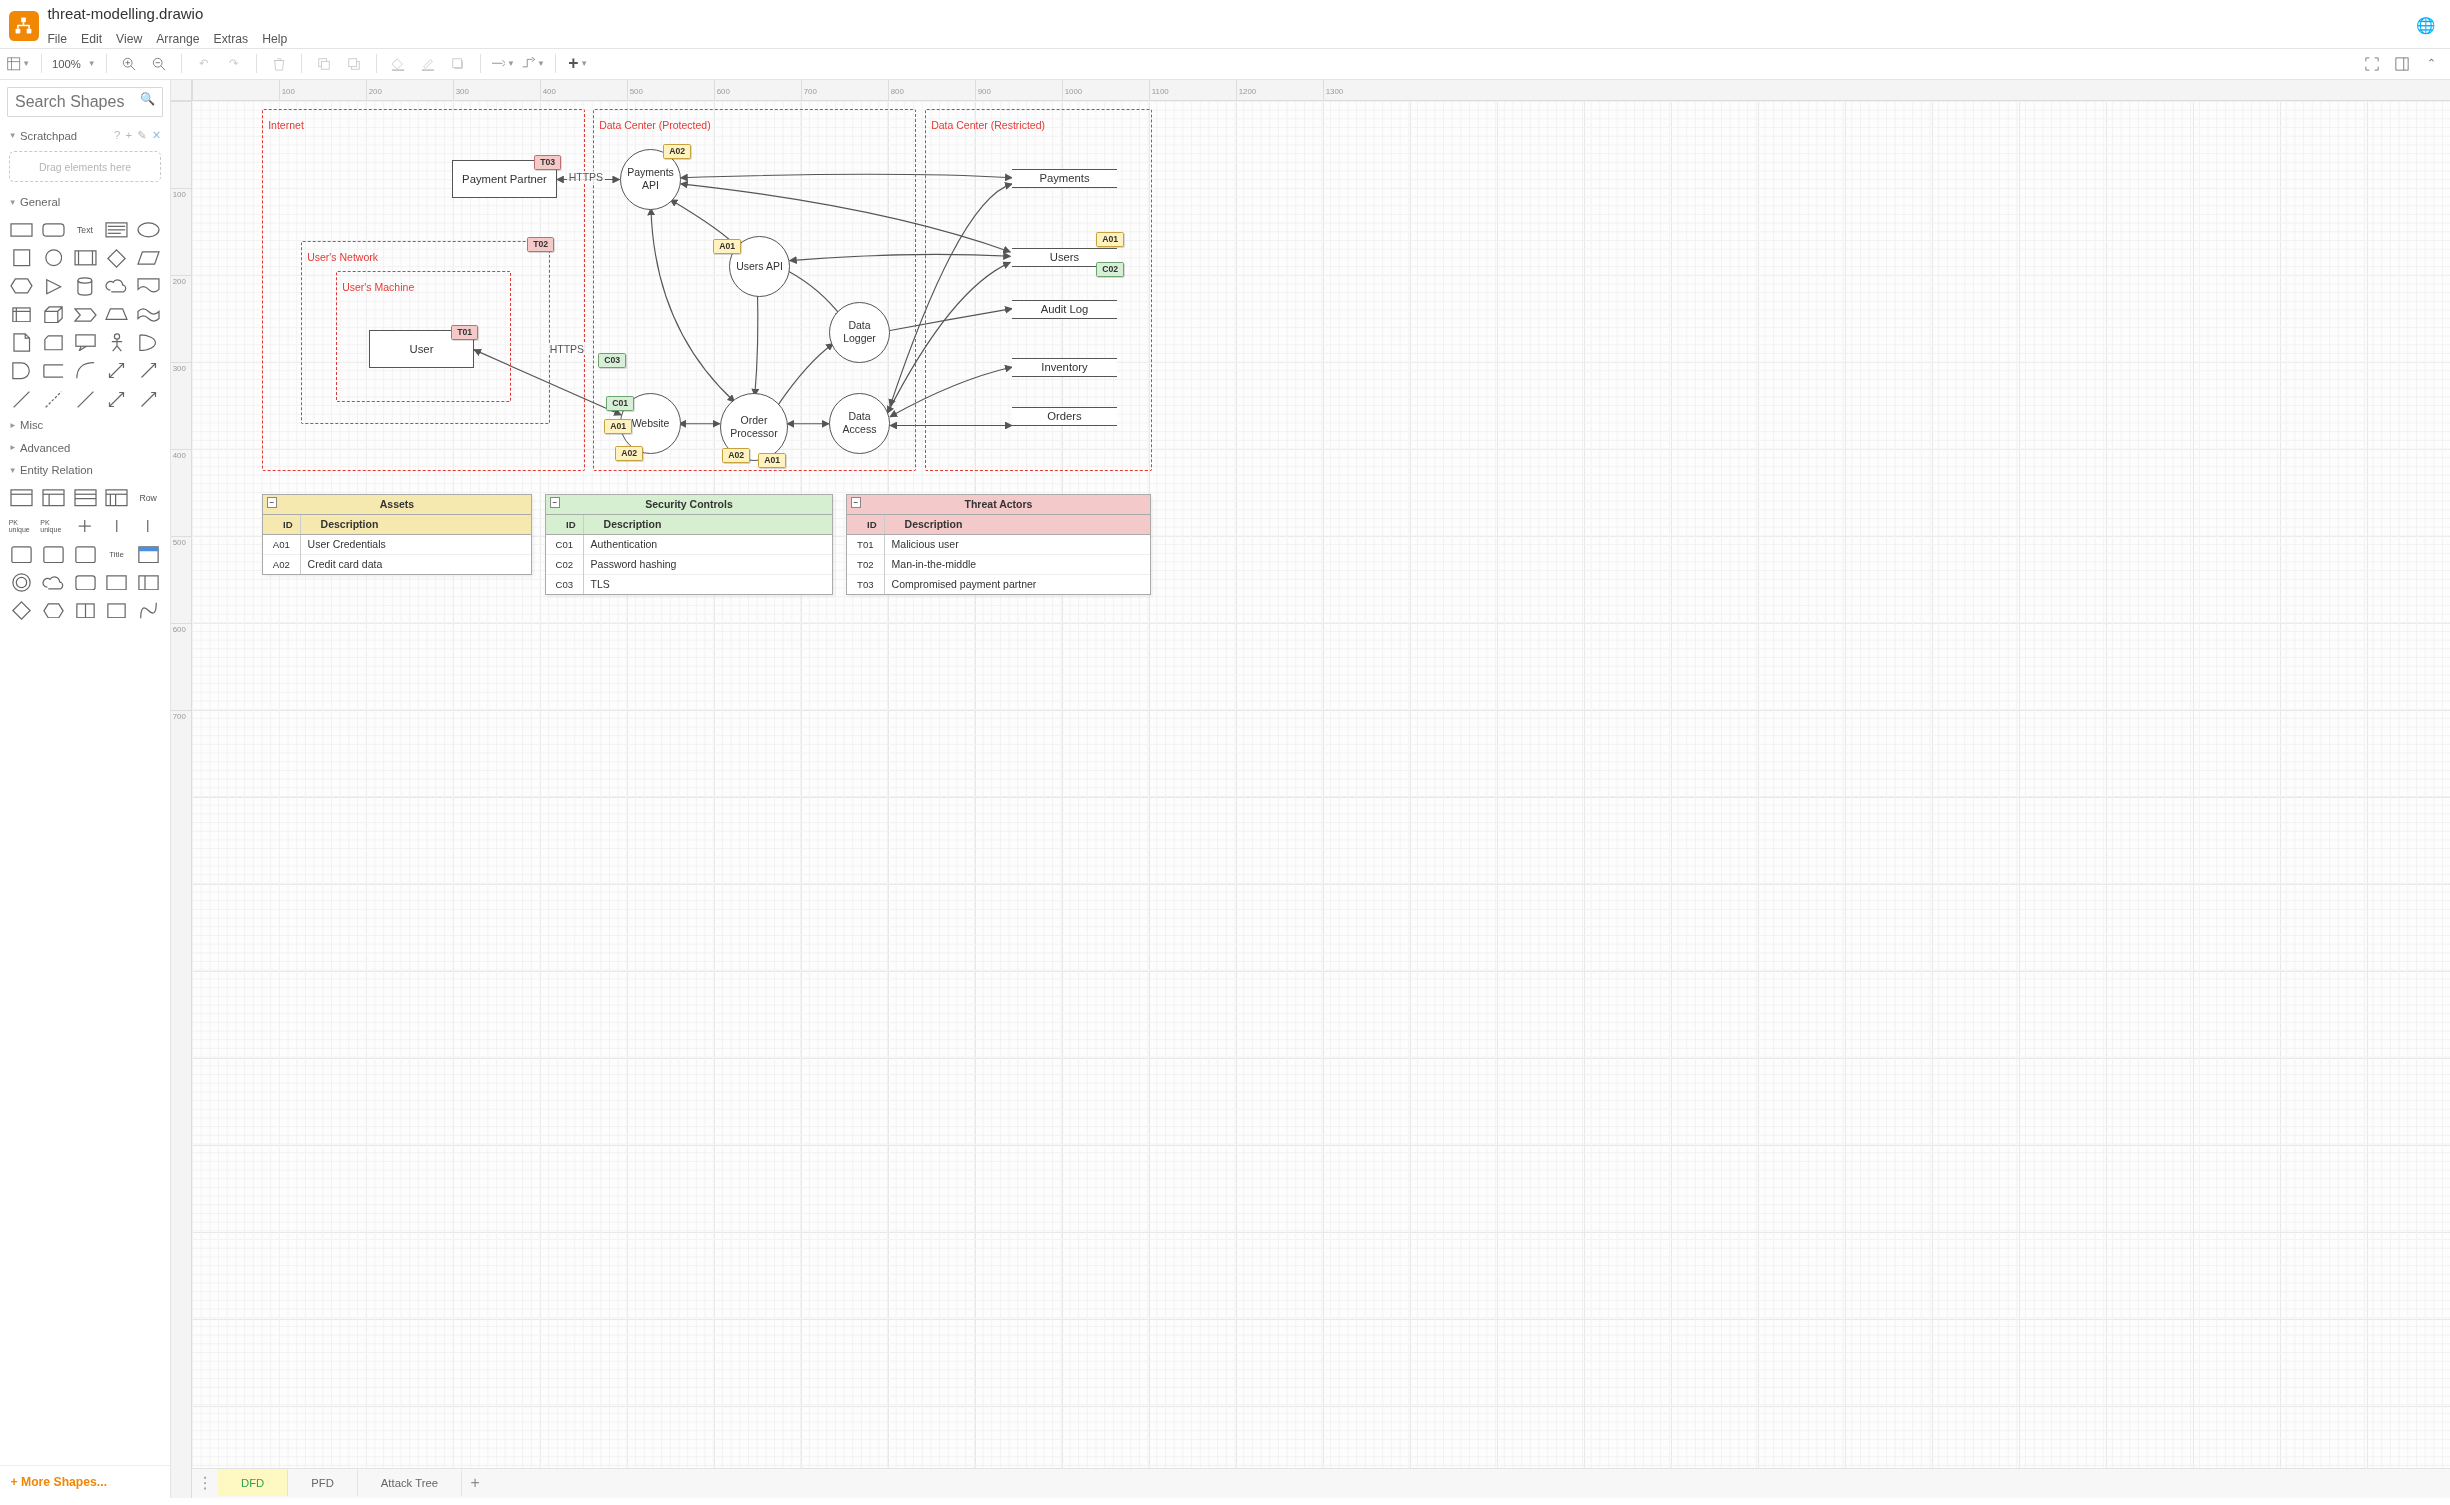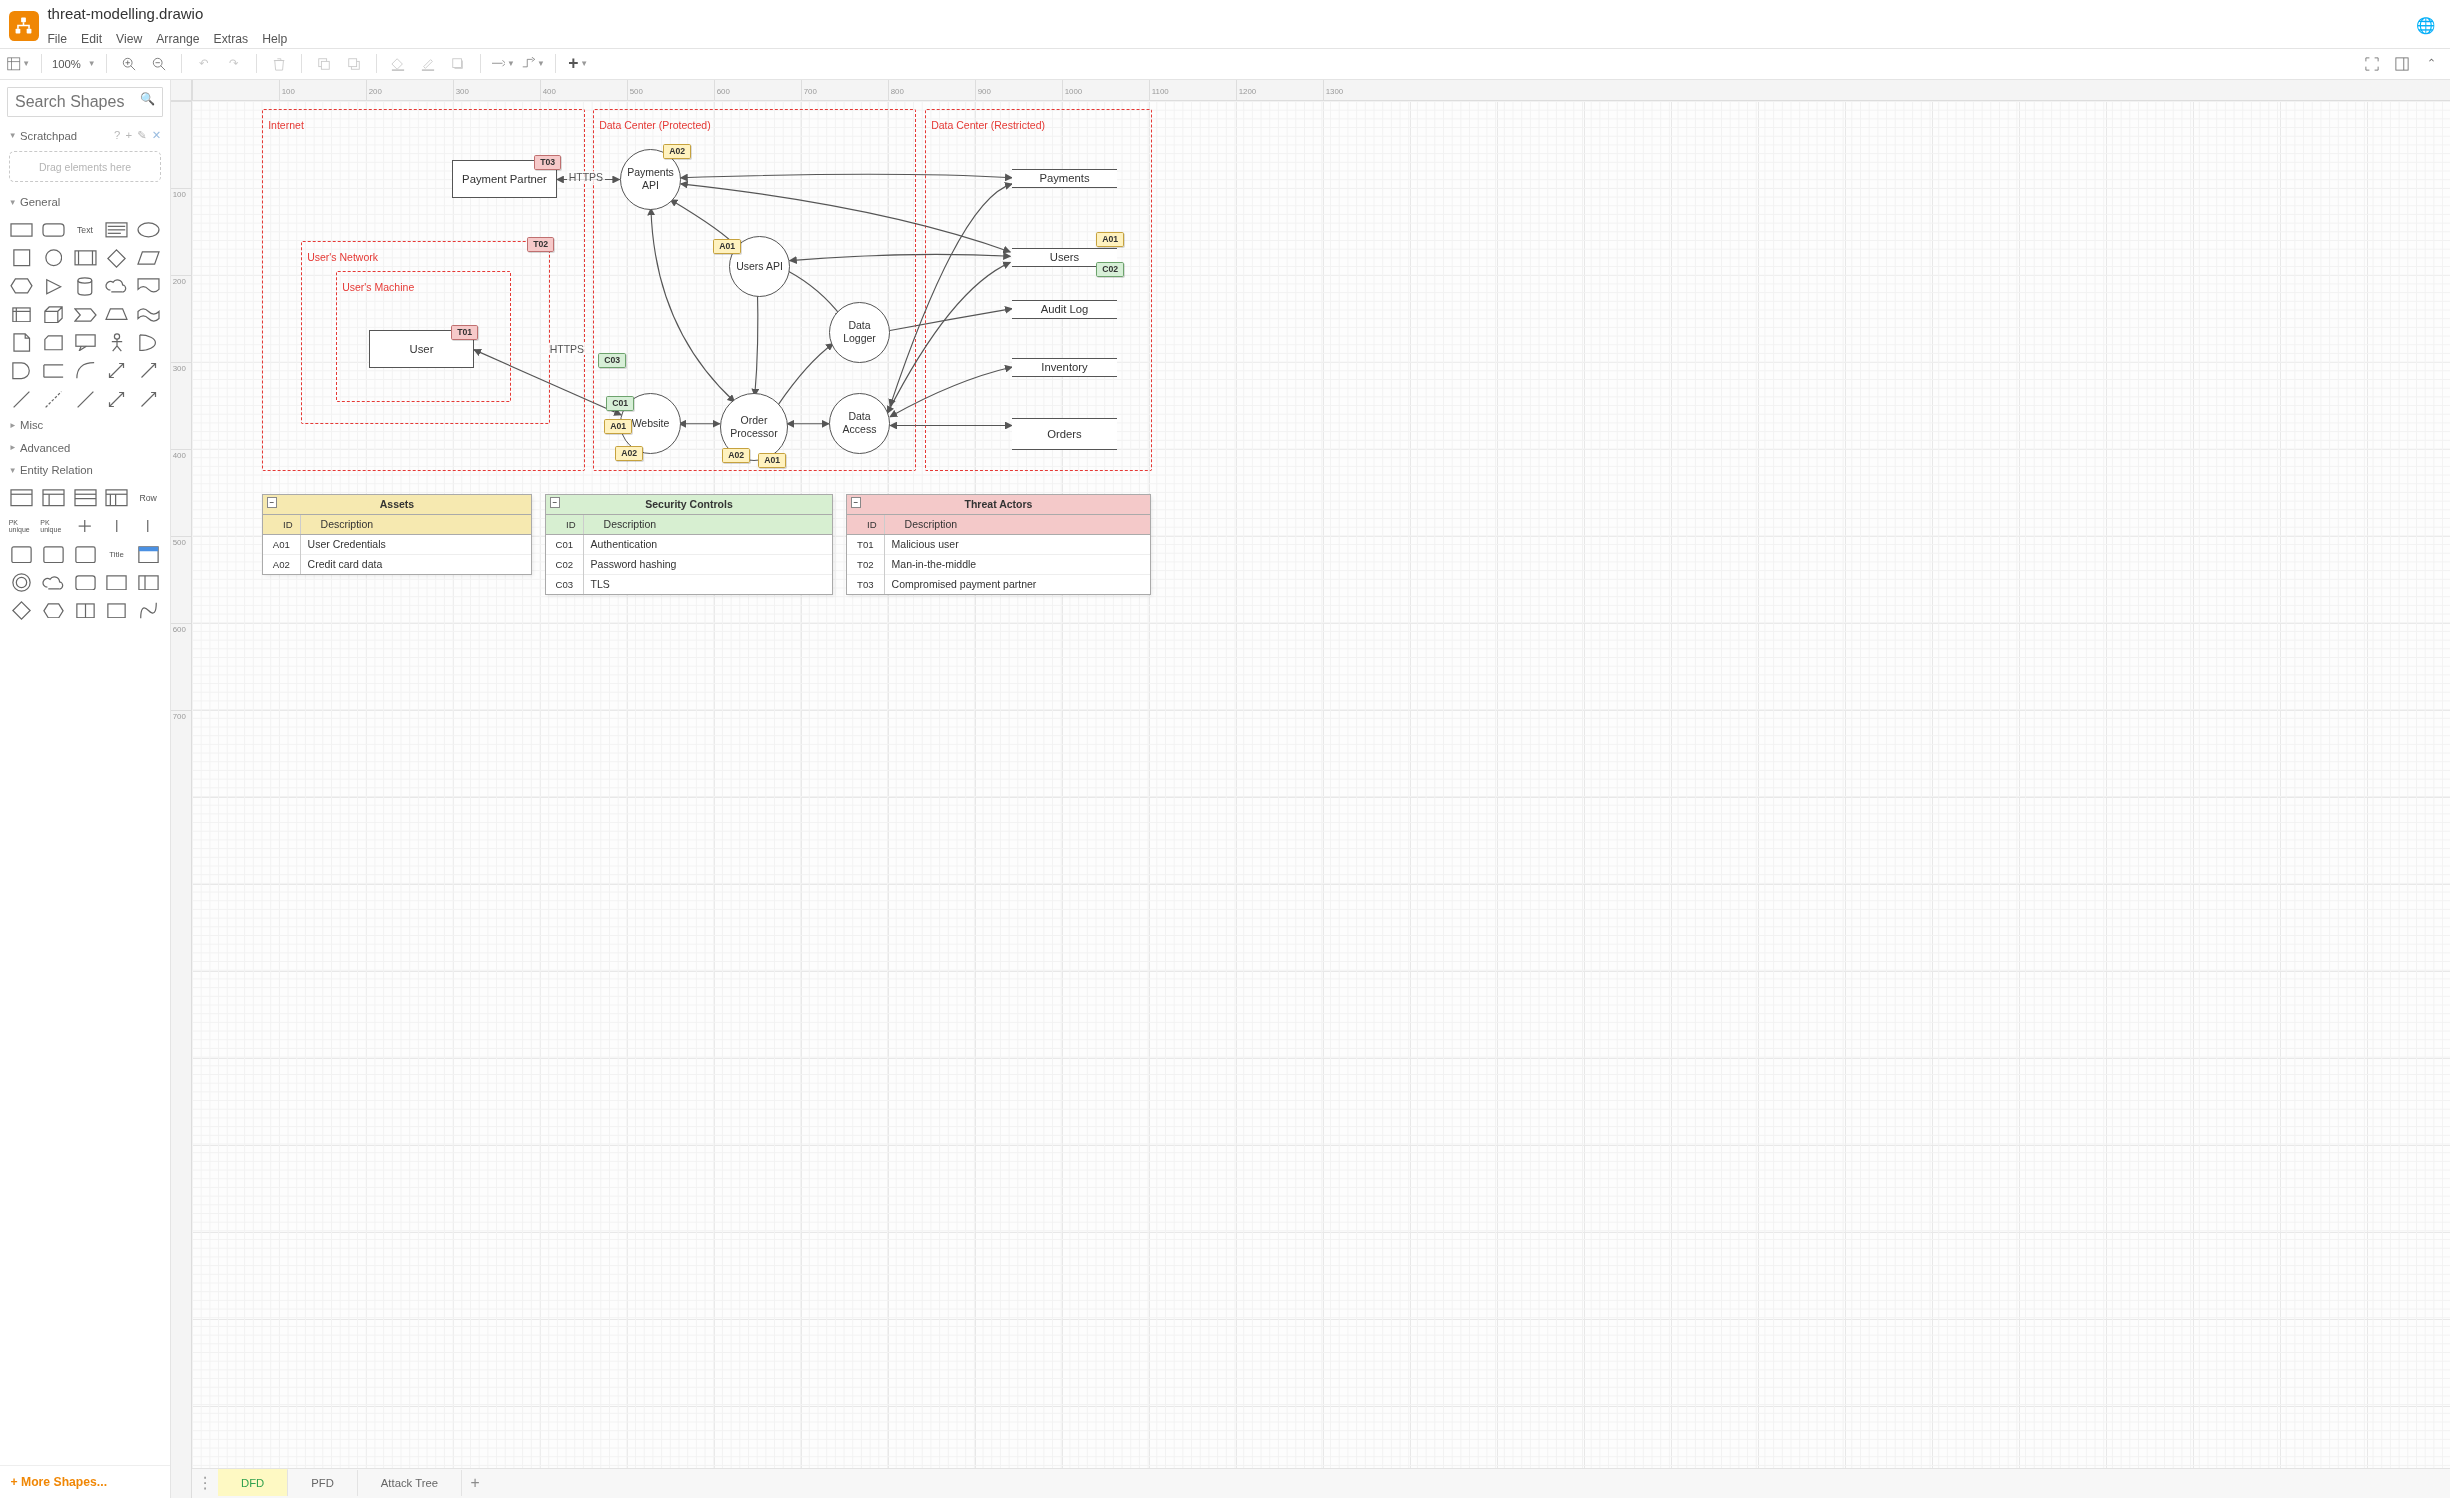--- a/index.html
+++ b/index.html
@@ -78,21 +78,21 @@
 
 
 .legend { position:absolute; border:0.9px solid #aaa; background:#fff; box-shadow:1.7px 1.7px 3.5px rgba(0,0,0,.08); font-size:10.5px;}
 .legend.assets .legend-title-row, .legend.assets .legend-head { background:#f6e9b0;}
 .legend.controls .legend-title-row, .legend.controls .legend-head { background:#d7efd1;}
 .legend.threats .legend-title-row, .legend.threats .legend-head { background:#f4c9c9;}
 .legend-title-row { text-align:center; font-weight:600; padding:3.5px 0; border-bottom:0.9px solid #aaa; position:relative;}
 .legend-title-row .collapse { position:absolute; left:3.5px; top:2.6px; width:10.5px; height:10.5px; border:0.9px solid #888; background:#fff; font-size:7.9px; line-height:8.7px;}
 .legend table { width:100%; border-collapse:collapse;}
 .legend th, .legend td { border-right:0.9px solid #ccc; padding:3.5px 7px; text-align:left;}
-.legend th { font-weight:400; border-bottom:0.9px solid #aaa;padding-left:20px;}
+.legend th { font-weight:700; border-bottom:0.9px solid #aaa;padding-left:20px;}
 .legend td { border-top:0.9px solid #eee;}
 .legend th:first-child, .legend td:first-child { width:35px; text-align:center; font-size:9.6px;}
 .legend tr th:last-child, .legend tr td:last-child { border-right:none; }
 
 
 .page-tabs { position:absolute; bottom:0; left:21px; right:0; height:30px; background:#f7f7f7; border-top:0.9px solid #e3e3e3; display:flex; align-items:center; gap:0; font-size:11.3px;}
 .page-tabs .dots { width:26px; text-align:center; color:#9a9a9a; font-size:15.7px; line-height:8.7px;}
 .page-tab { padding:7px 23px; color:#666; border-right:0.9px solid #e3e3e3; background:#f7f7f7;}
 .page-tab.active { background:#fef9c3; color:#31a14e; font-weight:400; border-top:1.7px solid transparent; position:relative; top:-0.9px;}
 .add-page { width:26px; text-align:center; color:#8c8c8c; font-size:15.7px; font-weight:300;}
@@ -714,21 +714,21 @@
             <span>Users</span>
           </div>
         <div class="tag a" style="left:904px; top:131px;">A01</div>
         <div class="tag c" style="left:904px; top:161px;">C02</div>
         <div class="store" style="left:820px; top:199px; width:105px; height:19px;">
             <span>Audit Log</span>
           </div>
         <div class="store" style="left:820px; top:257px; width:105px; height:19px;">
             <span>Inventory</span>
           </div>
-        <div class="store" style="left:820px; top:317px; width:105px; height:32px;">
+        <div class="store" style="left:820px; top:306px; width:105px; height:19px;">
             <span>Orders</span>
           </div>
 
         <div class="flow-label" style="left:375px; top:70px;">HTTPS</div>
         <div class="flow-label" style="left:356px; top:242px;">HTTPS</div>
         <div class="tag c" style="left:406px; top:252px;">C03</div>
 
         <div class="legend assets" style="left:70px; top:393px; width:270px;">
           <div class="legend-title-row"><span class="collapse">–</span><span>Assets</span></div>
           <table>

